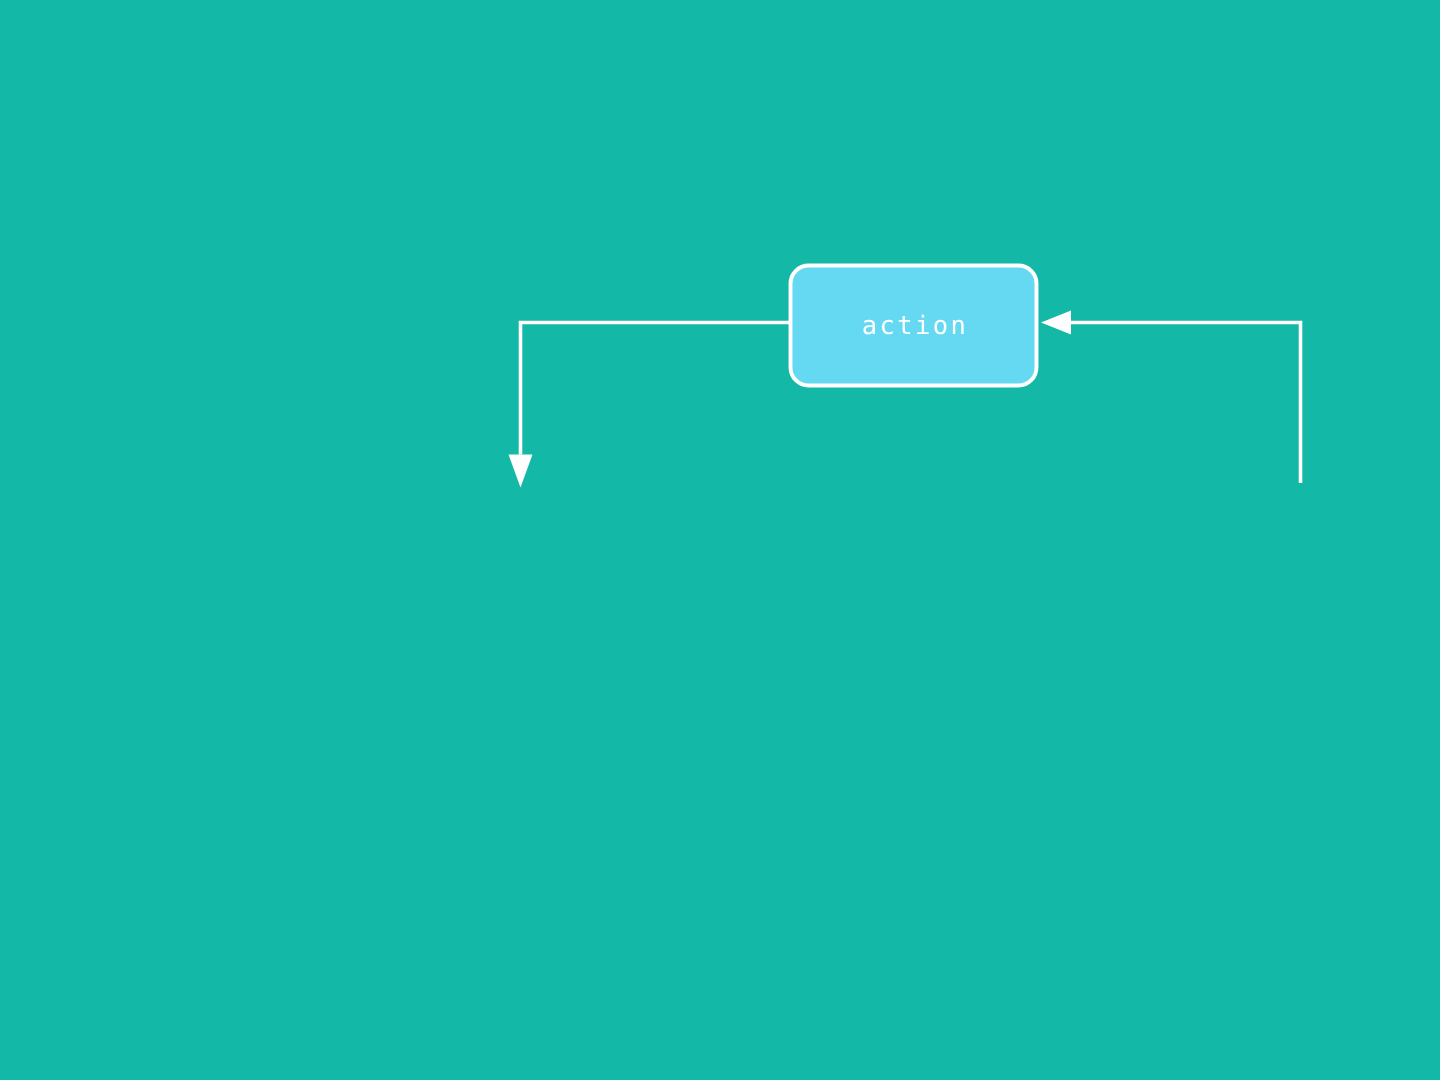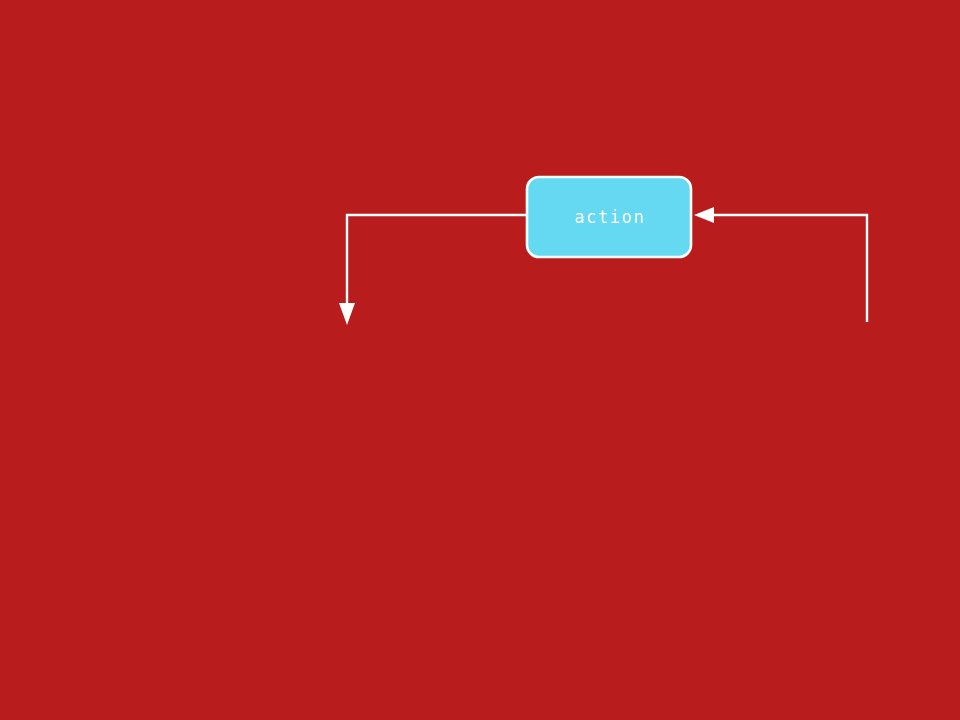--- a/index.html
+++ b/index.html
@@ -8,21 +8,21 @@
     padding: 0;
     background: #000000;
   }
   body {
     font-family: "DejaVu Sans Mono", monospace;
   }
   #canvas {
     position: relative;
     width: 960px;
     height: 720px;
-    background: #b91c1c;
+    background: #14b8a6;
     overflow: hidden;
   }
   #graph-svg {
     position: absolute;
     top: 0;
     left: 0;
     width: 960px;
     height: 720px;
     display: block;
   }

